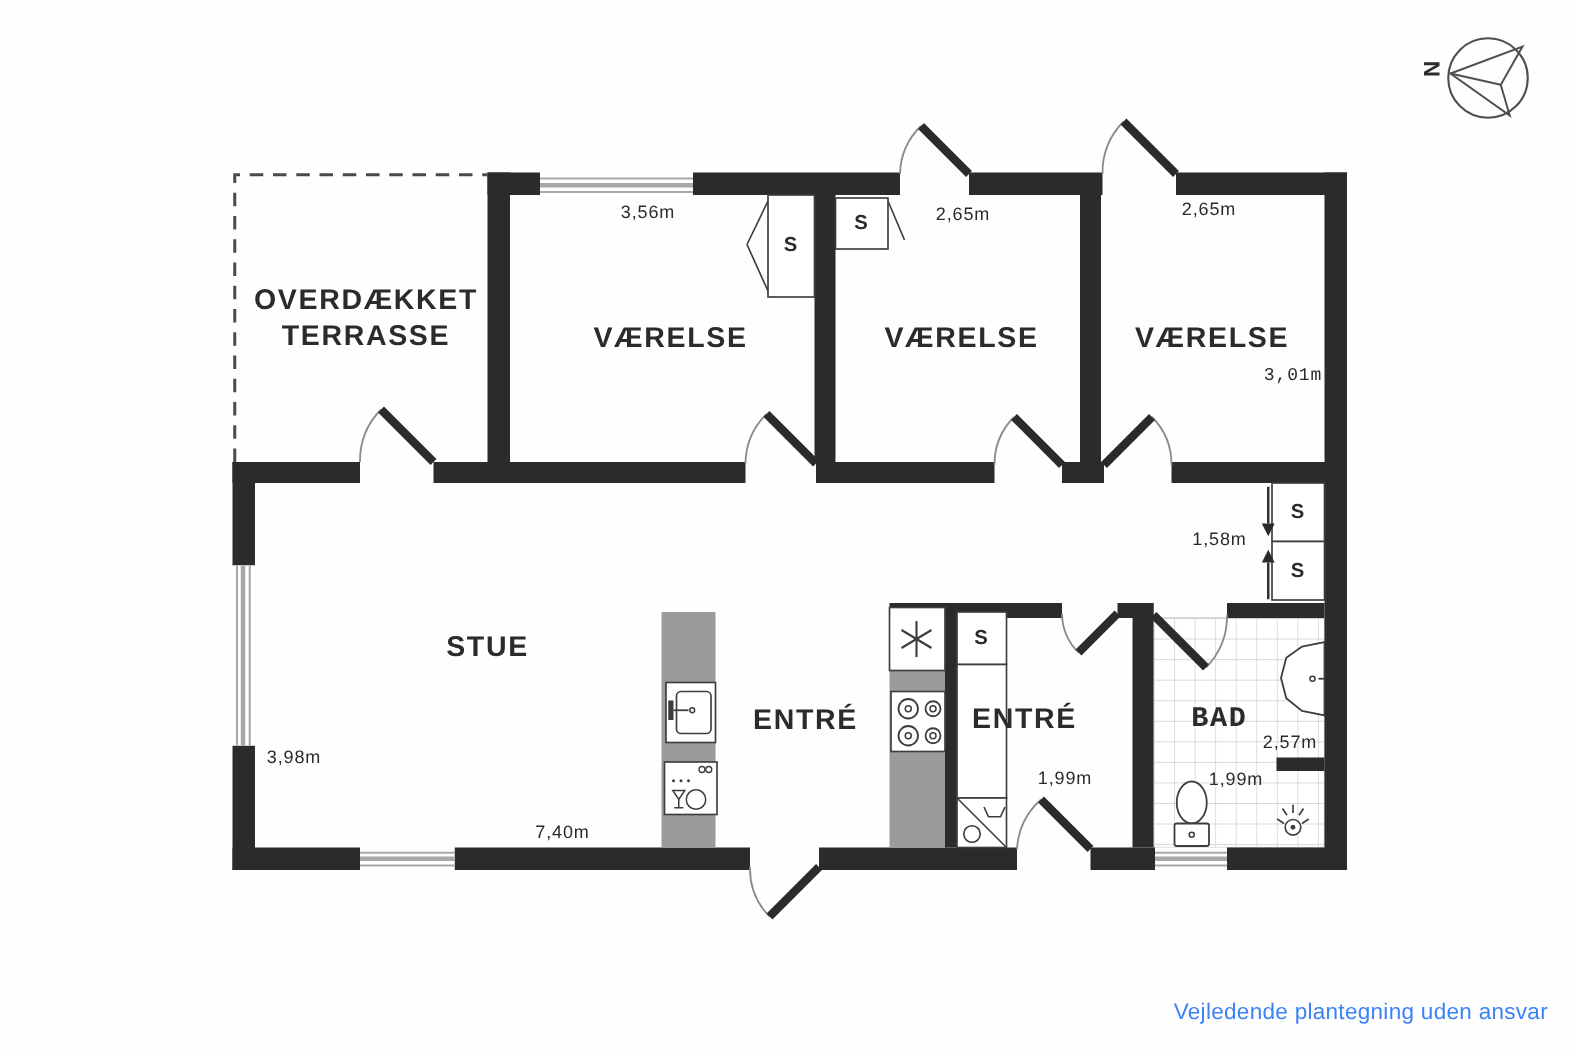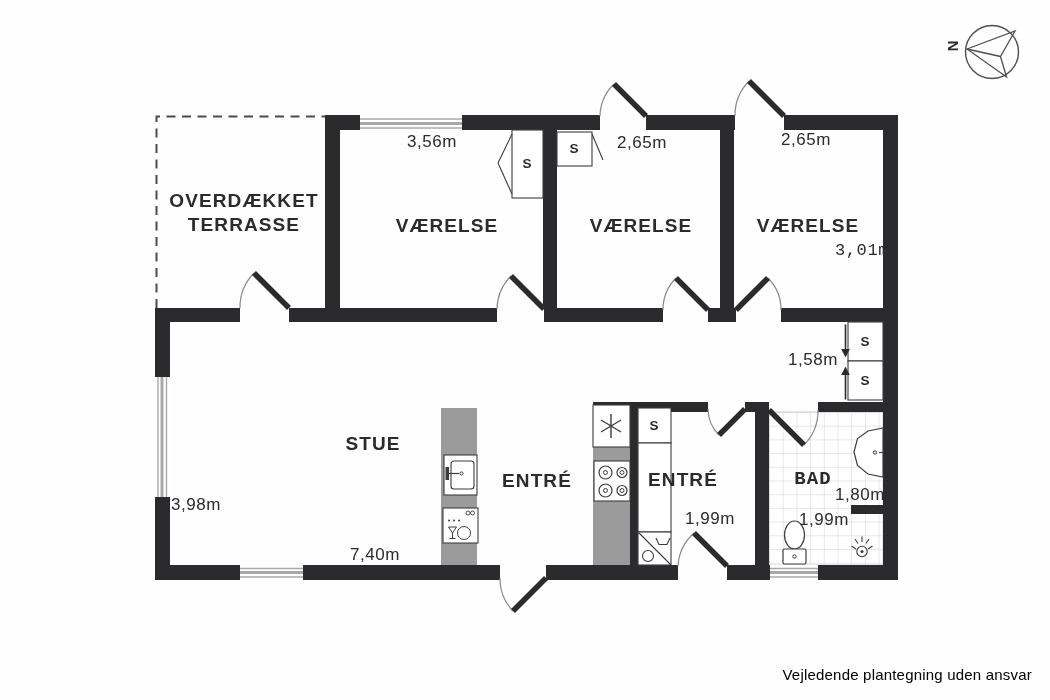--- a/index.html
+++ b/index.html
@@ -2,24 +2,24 @@
 <html><head>
 <meta charset="utf-8">
 <style>
   html,body{margin:0;padding:0;background:#ffffff;}
   .canvas{position:relative;width:1050px;height:700px;background:#fefefe;overflow:hidden;
           font-family:"Liberation Sans",sans-serif;}
   svg{position:absolute;left:0;top:0;}
   .lbl{position:absolute;transform:translate(-50%,-50%);white-space:pre-line;text-align:center;
        color:#2b2b2d;line-height:1.25;}
   .room{font-size:19px;font-weight:600;letter-spacing:1.1px;text-align:center;}
-  .meas{font-size:17px;font-weight:500;letter-spacing:0.6px;}
+  .meas{font-size:12px;font-weight:500;letter-spacing:0.6px;}
   .s{font-size:13.5px;font-weight:600;}
   .north{font-size:15px;font-weight:700;transform:translate(-50%,-50%) rotate(90deg);}
-  .footer{position:absolute;right:18px;top:666px;font-size:15px;color:#000000;letter-spacing:0.2px;}
+  .footer{position:absolute;right:18px;top:666px;font-size:15px;color:#3b82f6;letter-spacing:0.2px;}
 </style>
 </head>
 <body>
 
 <div class="canvas">
 
 <svg width="1050" height="700" viewBox="0 0 1050 700">
   <defs>
     <pattern id="tileGrid" patternUnits="userSpaceOnUse" x="769" y="412" width="13.7" height="13.7">
       <path d="M13.7 0 L0 0 L0 13.7" fill="none" stroke="#cccccc" stroke-width="0.9"></path>
@@ -209,31 +209,31 @@
 
 <div class="lbl room" style="left:641px;top:226px;">VÆRELSE</div>
 <div class="lbl meas" style="left:642px;top:143px;">2,65m</div>
 
 <div class="lbl room" style="left:808px;top:226px;">VÆRELSE</div>
 <div class="lbl meas" style="left:806px;top:140px;">2,65m</div>
 <div class="lbl meas" style="left:862px;top:251px;font-family:Liberation Mono, monospace;">3,01m</div>
 
 <div class="lbl meas" style="left:813px;top:360px;">1,58m</div>
 
-<div class="lbl room" style="left:325px;top:444px;margin-left:48px;">STUE</div>
+<div class="lbl room" style="left:325px;top:432px;">STUE</div>
 <div class="lbl meas" style="left:196px;top:505px;">3,98m</div>
 <div class="lbl meas" style="left:375px;top:555px;">7,40m</div>
 
 <div class="lbl room" style="left:537px;top:481px;">ENTRÉ</div>
 
 <div class="lbl room" style="left:683px;top:480px;">ENTRÉ</div>
 <div class="lbl meas" style="left:710px;top:519px;">1,99m</div>
 
 <div class="lbl room" style="left:813px;top:480px;font-family:Liberation Mono, monospace;">BAD</div>
-<div class="lbl meas" style="left:860px;top:495px;">1,80m</div>
+<div class="lbl meas" style="left:860px;top:495px;">2,57m</div>
 <div class="lbl meas" style="left:824px;top:520px;">1,99m</div>
 
 <div class="lbl s" style="left:527px;top:164px;">S</div>
 <div class="lbl s" style="left:574px;top:149px;">S</div>
 <div class="lbl s" style="left:865px;top:342px;">S</div>
 <div class="lbl s" style="left:865px;top:381px;">S</div>
 <div class="lbl s" style="left:654px;top:426px;">S</div>
 
 <div class="lbl north" style="left:953px;top:46px;">N</div>
 

